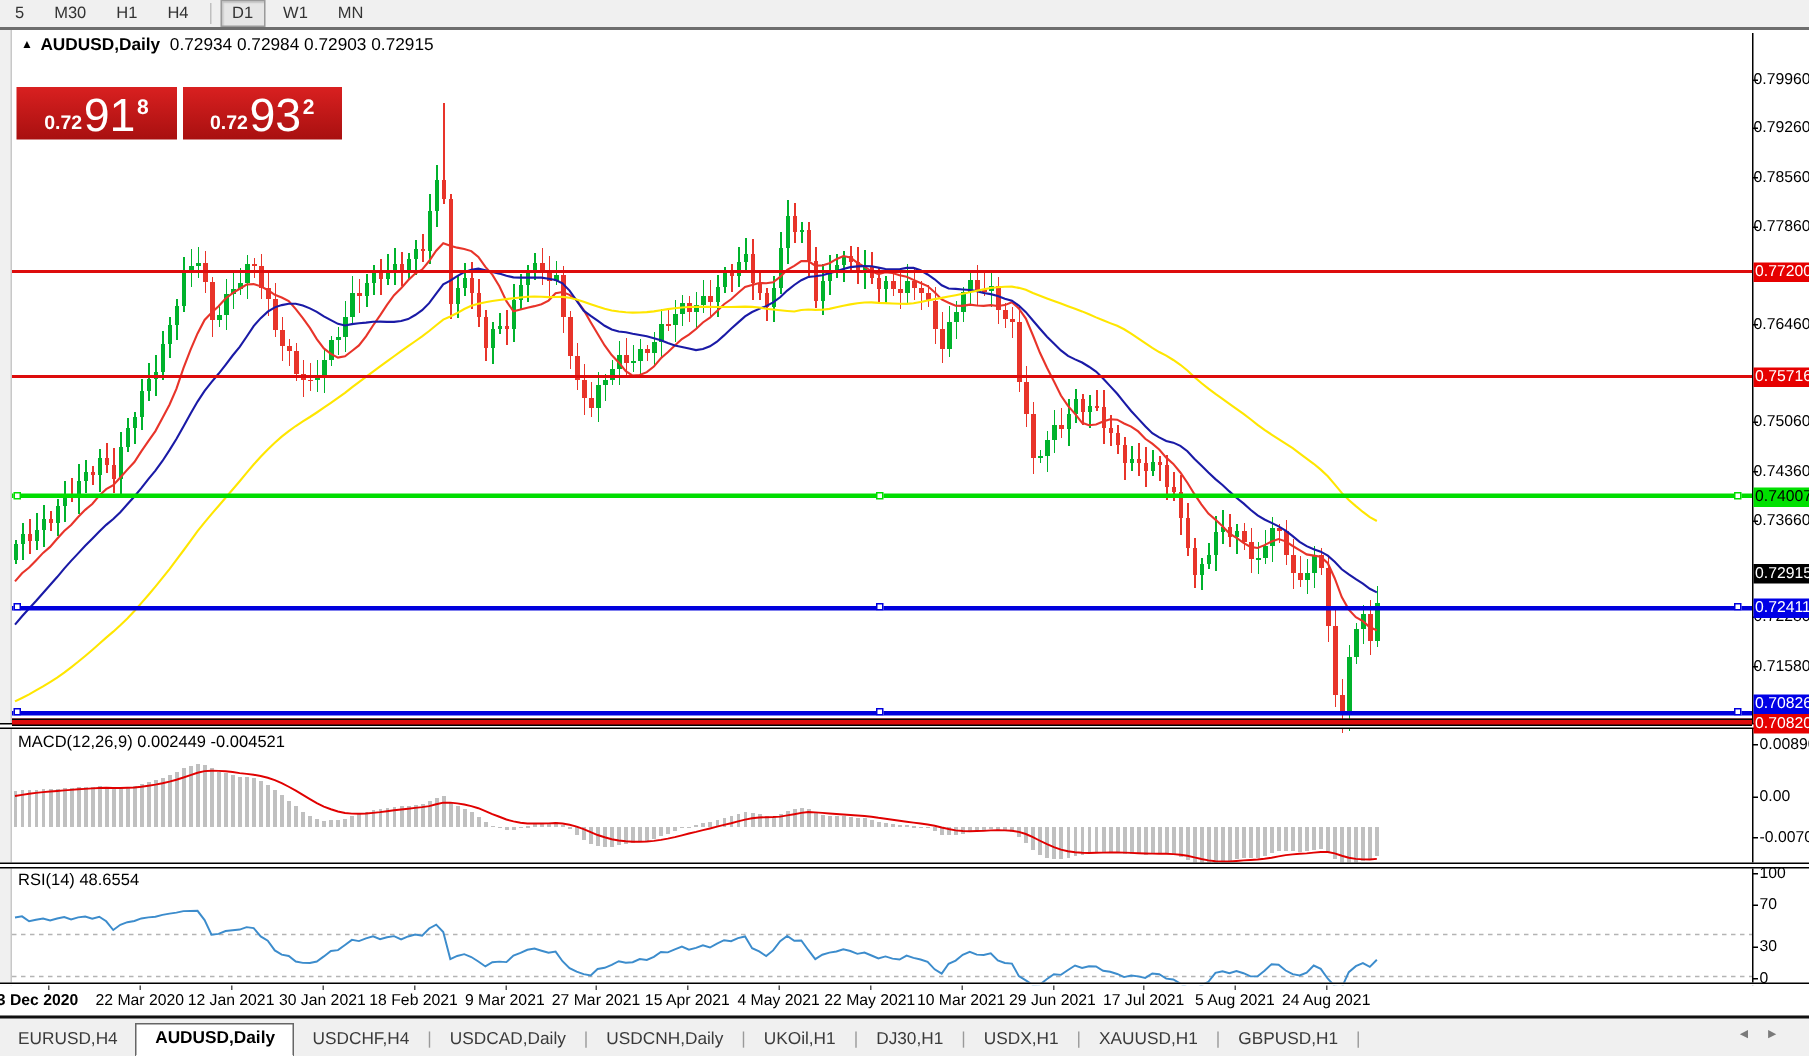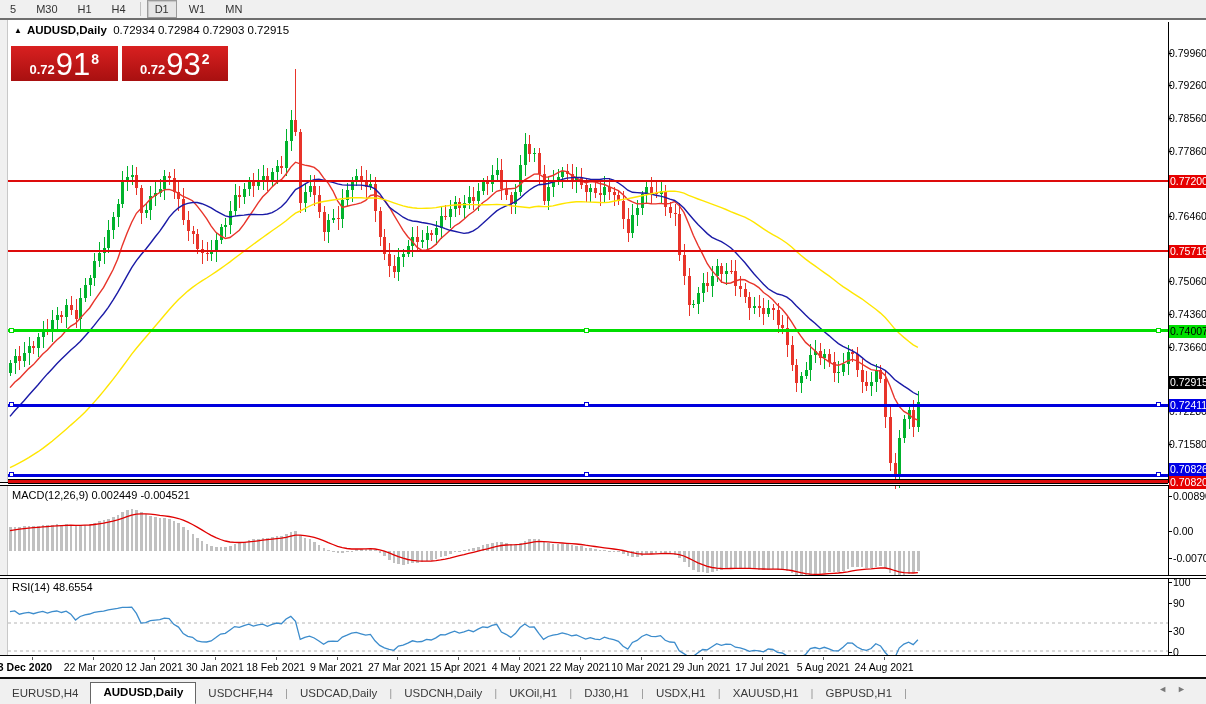--- a/index.html
+++ b/index.html
@@ -34,21 +34,21 @@
   #trade-widget{position:absolute;left:11px;top:22px;width:217px;z-index:31;}
   #tw-row1{display:flex;height:26px;}
   .tw-btn{width:48px;background:linear-gradient(#d82422,#b21412);color:#fff;font-size:12px;
      display:flex;align-items:center;justify-content:center;border-radius:3px 3px 0 0;
      border-bottom:1px solid rgba(255,255,255,.75);cursor:pointer;}
   #tw-spin{flex:1;display:flex;margin:0 2px;border:1px solid #a8b6c8;box-sizing:border-box;background:#fff;}
   .spin-btn{width:19px;background:linear-gradient(#fdfdfd,#dfe5ec);color:#4a6fa5;font-size:8px;
      display:flex;align-items:center;justify-content:center;cursor:pointer;}
   #tw-vol{flex:1;border:none;outline:none;font-size:13px;text-align:right;padding:0 5px 0 0;
      font-family:"Liberation Sans",sans-serif;color:#000;width:50px;}
-  #tw-row2{display:flex;margin-top:4px;}
+  #tw-row2{display:flex;margin-top:16px;}
   .tw-price{height:33px;background:linear-gradient(#d92020,#a81010);color:#fff;flex:1;
      display:flex;align-items:flex-end;justify-content:center;padding-bottom:2px;cursor:pointer;}
   .tw-price:first-child{margin-right:4px;}
   .tw-small{font-size:13px;font-weight:700;margin:0 1px 2px 0;}
   .tw-big{font-size:31px;font-weight:400;line-height:28px;}
   .tw-sup{font-size:14px;font-weight:700;margin:0 0 12px 1px;}
   
   .hline{position:absolute;left:8px;width:1160px;z-index:10;}
   .hhandle{position:absolute;width:5px;height:5px;background:#fff;z-index:11;box-sizing:border-box;}
   .chip{position:absolute;left:1169px;width:37px;height:13px;font-size:10.5px;line-height:13px;
@@ -791,21 +791,21 @@
     <div class="chip" style="top: 356px; background: rgb(0, 0, 0); color: rgb(255, 255, 255); z-index: 14;">0.72915</div>
     <div class="ptick-mark" style="top: 476px;"></div>
     <div class="ind-tick" style="top: 471px;">0.00890</div>
     <div class="ptick-mark" style="top: 511px;"></div>
     <div class="ind-tick" style="top: 506px;">0.00</div>
     <div class="ptick-mark" style="top: 538px;"></div>
     <div class="ind-tick" style="top: 533px;">-0.00701</div>
     <div class="ptick-mark" style="top: 562px;"></div>
     <div class="ind-tick" style="top: 557px;">100</div>
     <div class="ptick-mark" style="top: 583px;"></div>
-    <div class="ind-tick" style="top: 578px;">90</div>
+    <div class="ind-tick" style="top: 578px;">70</div>
     <div class="ptick-mark" style="top: 611px;"></div>
     <div class="ind-tick" style="top: 606px;">30</div>
     <div class="ptick-mark" style="top: 632px;"></div>
     <div class="ind-tick" style="top: 627px;">0</div>
   </div>
 
 <div id="tab-bar">
     <div class="tab">EURUSD,H4</div>
     <div class="tab active">AUDUSD,Daily</div>
     <div class="tab">USDCHF,H4</div>

